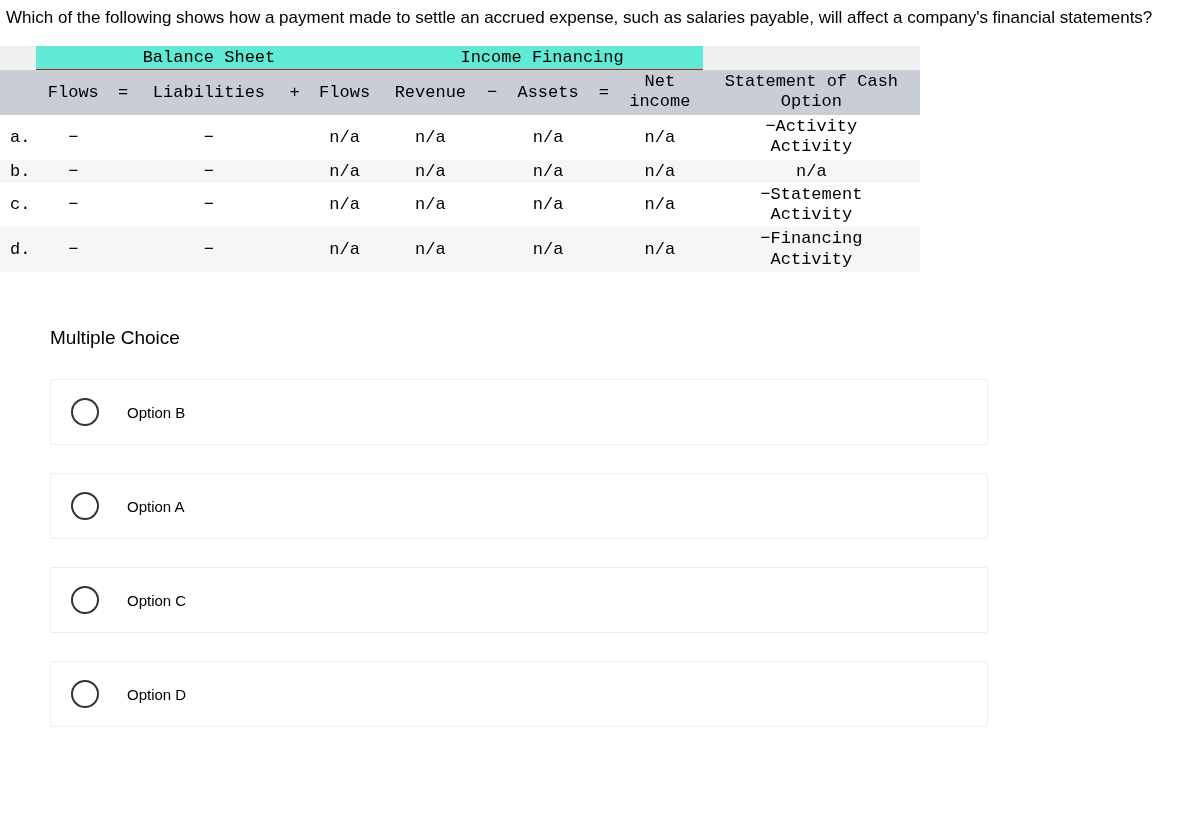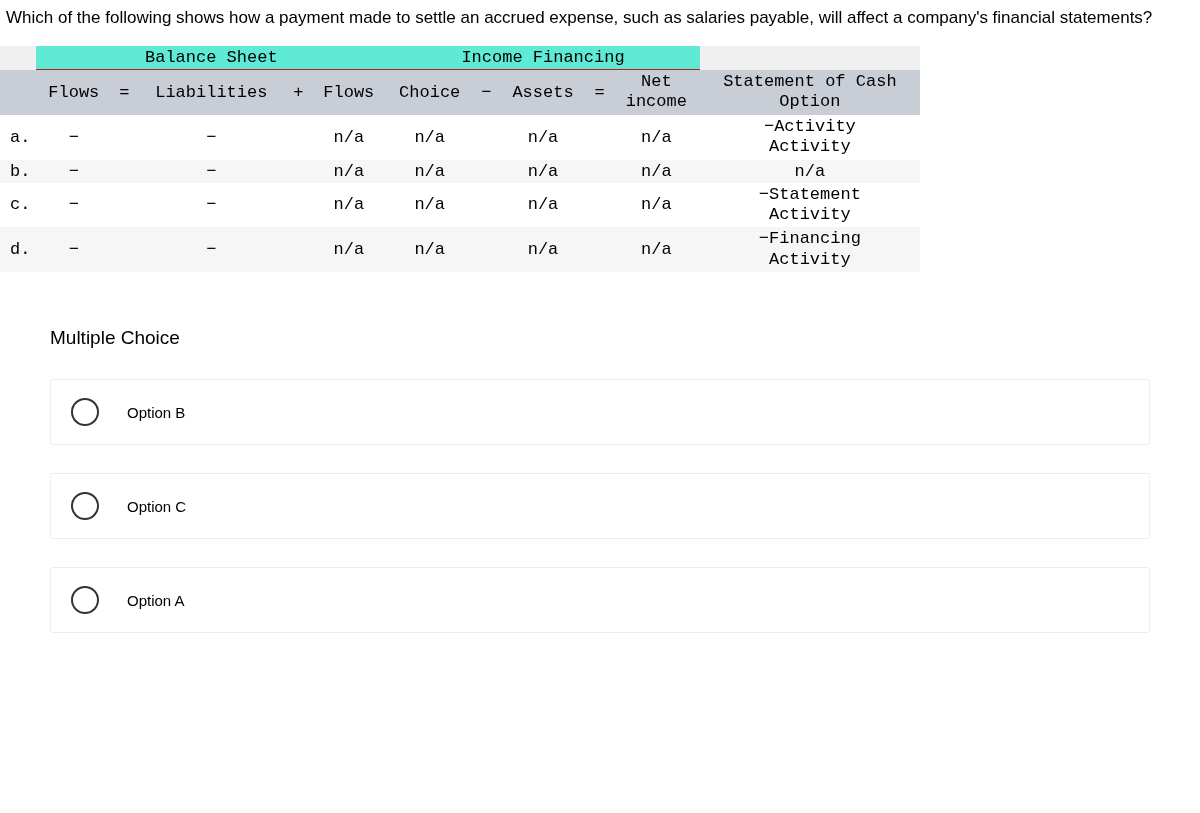--- a/index.html
+++ b/index.html
@@ -58,21 +58,21 @@
   }
   .options {
     margin-left: 50px;
   }
   .option {
     background: #fff;
     border: 1px solid #eee;
     border-radius: 2px;
     padding: 18px 20px;
     margin-bottom: 28px;
-    width: 1100px;
+    width: 938px;
     display: flex;
     align-items: center;
     box-shadow: 0 0 0 rgba(0,0,0,0);
   }
   .radio {
     width: 28px;
     height: 28px;
     border: 2px solid #333;
     border-radius: 50%;
     margin-right: 28px;
@@ -99,21 +99,21 @@
     <td colspan="5">Income Financing</td>
     <td class="nobord"></td>
   </tr>
   <tr class="header-row">
     <td class="rowlabel"></td>
     <td>Flows</td>
     <td>=</td>
     <td>Liabilities</td>
     <td>+</td>
     <td>Flows</td>
-    <td>Choice</td>
+    <td>Revenue</td>
     <td>−</td>
     <td>Assets</td>
     <td>=</td>
     <td>
       <div class="two-line">
         <span>Net</span><br>
         <span>income</span>
       </div>
     </td>
     <td>
@@ -204,19 +204,23 @@
 
 <div class="mc-heading">Multiple Choice</div>
 
 <div class="options">
   <div class="option">
     <div class="radio"></div>
     <div class="option-label">Option B</div>
   </div>
   <div class="option">
     <div class="radio"></div>
+    <div class="option-label">Option A</div>
+  </div>
+  <div class="option">
+    <div class="radio"></div>
     <div class="option-label">Option C</div>
   </div>
   <div class="option">
     <div class="radio"></div>
-    <div class="option-label">Option A</div>
+    <div class="option-label">Option D</div>
   </div>
 </div>
 
 </body></html>

